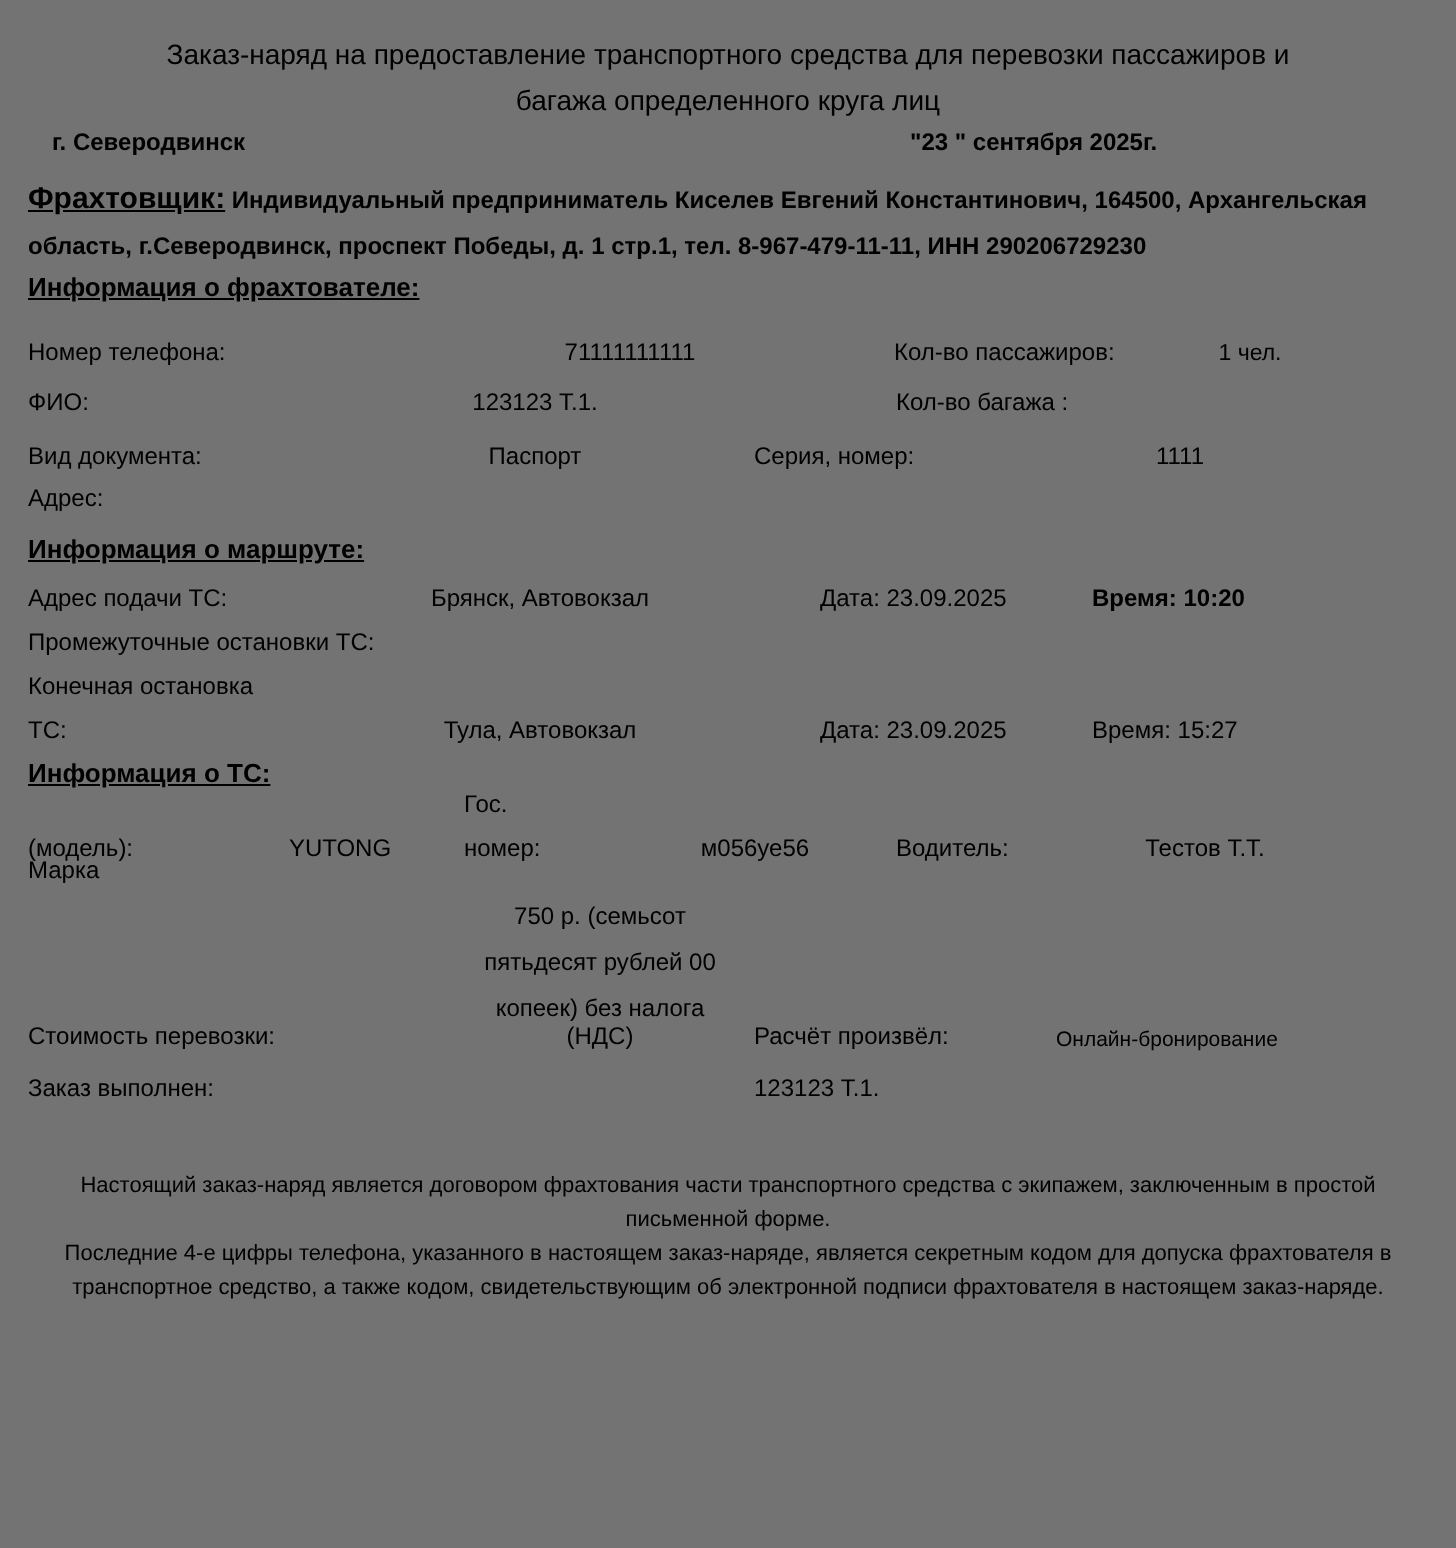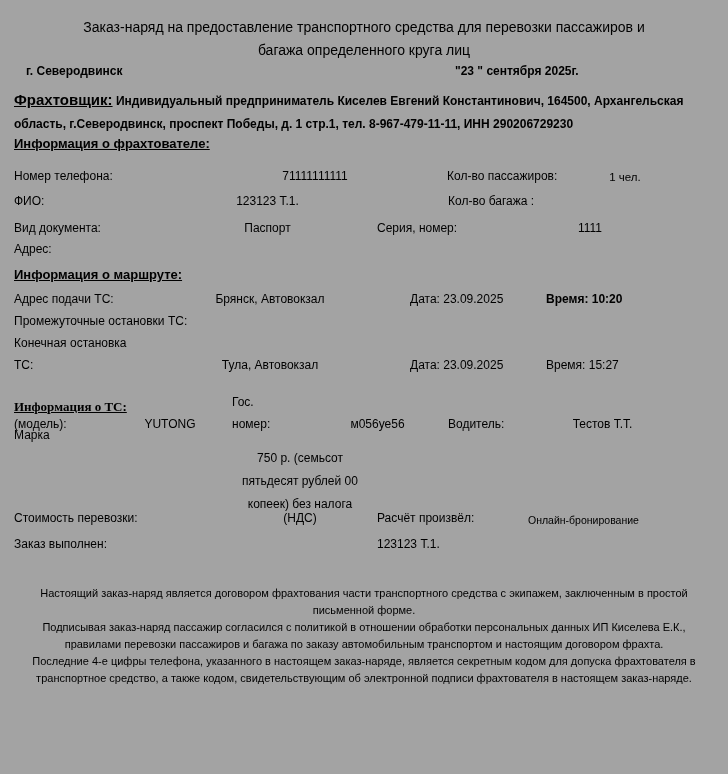--- a/index.html
+++ b/index.html
@@ -1,19 +1,19 @@
 <!DOCTYPE html>
 <html><head>
 <meta charset="utf-8">
 <style>
   html,body{margin:0;padding:0;background:#ffffff;}
   .page{
     position:relative;
     width:728px;height:774px;
-    background:#a3a3a3;
+    background:#737373;
     font-family:"Liberation Sans","DejaVu Sans",sans-serif;
     color:#000000;
     overflow:hidden;
   }
   .t{position:absolute;font-size:12px;line-height:15px;white-space:nowrap;}
   .b{font-weight:bold;}
   .c{text-align:center;white-space:nowrap;}
   .title{
     position:absolute;left:64px;top:16px;width:600px;
     font-size:14px;line-height:23px;text-align:center;white-space:normal;
@@ -72,21 +72,21 @@
 
   <div class="t" style="left:14px;top:314px;">Промежуточные остановки ТС:</div>
   <div class="t" style="left:260px;top:314px;"></div>
 
   <div class="t" style="left:14px;top:336px;">Конечная остановка</div>
   <div class="t" style="left:14px;top:358px;">ТС:</div>
   <div class="t c" style="left:190px;top:358px;width:160px;">Тула, Автовокзал</div>
   <div class="t" style="left:410px;top:358px;">Дата: 23.09.2025</div>
   <div class="t" style="left:546px;top:358px;">Время: 15:27</div>
 
-  <div class="t heading" style="left:14px;top:399px;font-family:Liberation Serif, serif;">Информация о ТС:</div>
+  <div class="t heading" style="left:14px;top:379px;">Информация о ТС:</div>
 
   <div class="t" style="left:14px;top:395px;margin-top:33px;">Марка</div>
   <div class="t" style="left:232px;top:395px;">Гос.</div>
 
   <div class="t" style="left:14px;top:417px;">(модель):</div>
   <div class="t c" style="left:110px;top:417px;width:120px;">YUTONG</div>
   <div class="t" style="left:232px;top:417px;">номер:</div>
   <div class="t c" style="left:330px;top:417px;width:95px;">м056уе56</div>
   <div class="t" style="left:448px;top:417px;">Водитель:</div>
   <div class="t c" style="left:555px;top:417px;width:95px;">Тестов Т.Т.</div>
@@ -98,17 +98,16 @@
   <div class="t" style="left:14px;top:511px;">Стоимость перевозки:</div>
   <div class="t c" style="left:200px;top:511px;width:200px;">(НДС)</div>
   <div class="t" style="left:377px;top:511px;">Расчёт произвёл:</div>
   <div class="t small" style="left:528px;top:513px;">Онлайн-бронирование</div>
 
   <div class="t" style="left:14px;top:537px;">Заказ выполнен:</div>
   <div class="t" style="left:377px;top:537px;">123123 Т.1.</div>
 
   <div class="legal">
     <p>Настоящий заказ-наряд является договором фрахтования части транспортного средства с экипажем, заключенным в простой письменной форме.</p>
-    <p>Подписывая заказ-наряд пассажир согласился с политикой в отношении обработки персональных данных ИП Киселева Е.К., правилами перевозки пассажиров и багажа по заказу автомобильным транспортом и настоящим договором фрахта.</p>
     <p>Последние 4-е цифры телефона, указанного в настоящем заказ-наряде, является секретным кодом для допуска фрахтователя в транспортное средство, а также кодом, свидетельствующим об электронной подписи фрахтователя в настоящем заказ-наряде.</p>
   </div>
 
 </div>
 
 </body></html>

